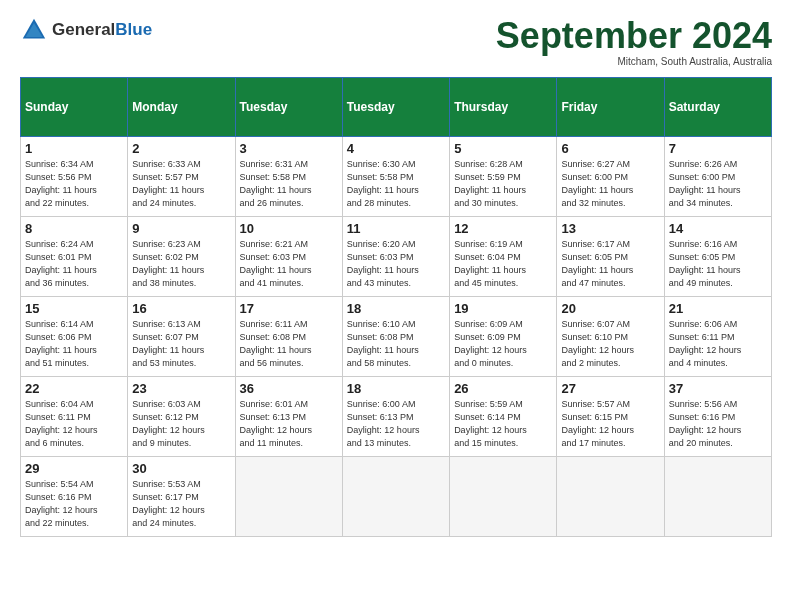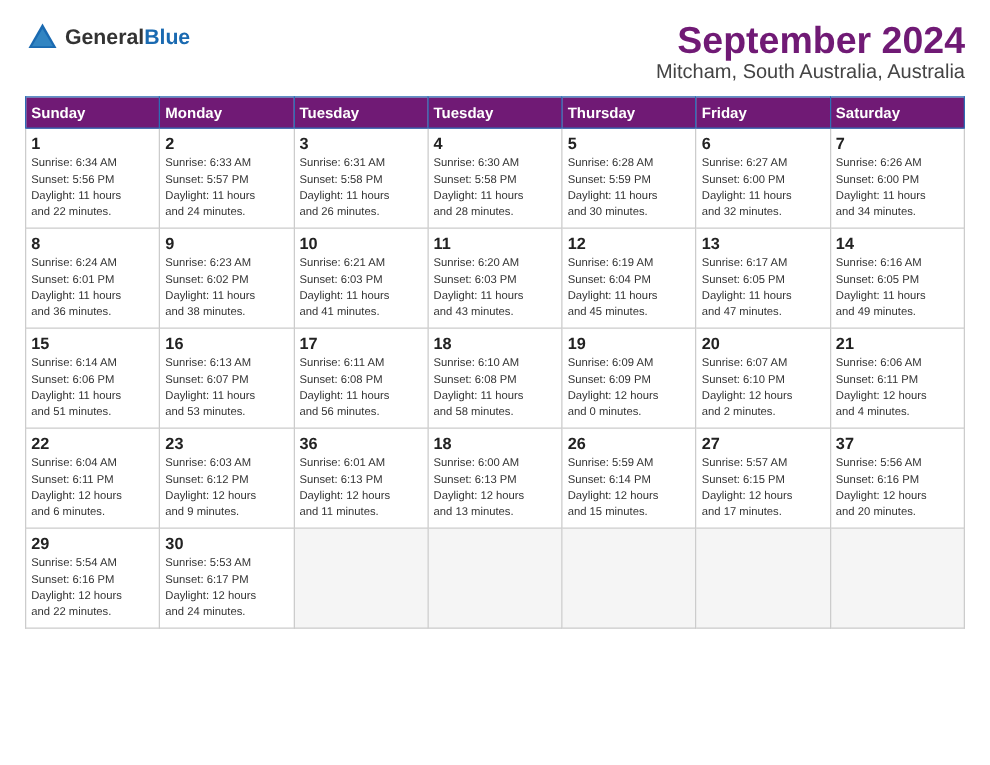--- a/index.html
+++ b/index.html
@@ -42,40 +42,40 @@
     }
     .logo-icon {
       width: 28px;
       height: 28px;
       margin-right: 4px;
     }
     .title-area {
       text-align: right;
     }
     .month-title {
-      font-size: 30px;
+      font-size: 36px;
       font-weight: bold;
-      color: #701a75;
+      color: #14532d;
       line-height: 1.1;
     }
     .location {
-      font-size: 16px;
+      font-size: 10px;
       color: #444;
     }
     table {
       width: 100%;
       border-collapse: collapse;
       table-layout: fixed;
     }
     th {
-      background-color: #701a75;
+      background-color: #15803d;
       color: #fff;
       font-size: 12px;
       font-weight: bold;
-      padding: 5px 4px;
+      padding: 22px 4px;
       text-align: left;
       border: 1px solid #2e6db4;
     }
     td {
       border: 1px solid #ccc;
       vertical-align: top;
       padding: 4px 4px 3px 4px;
       font-size: 9.5px;
       color: #333;
       height: 80px;

